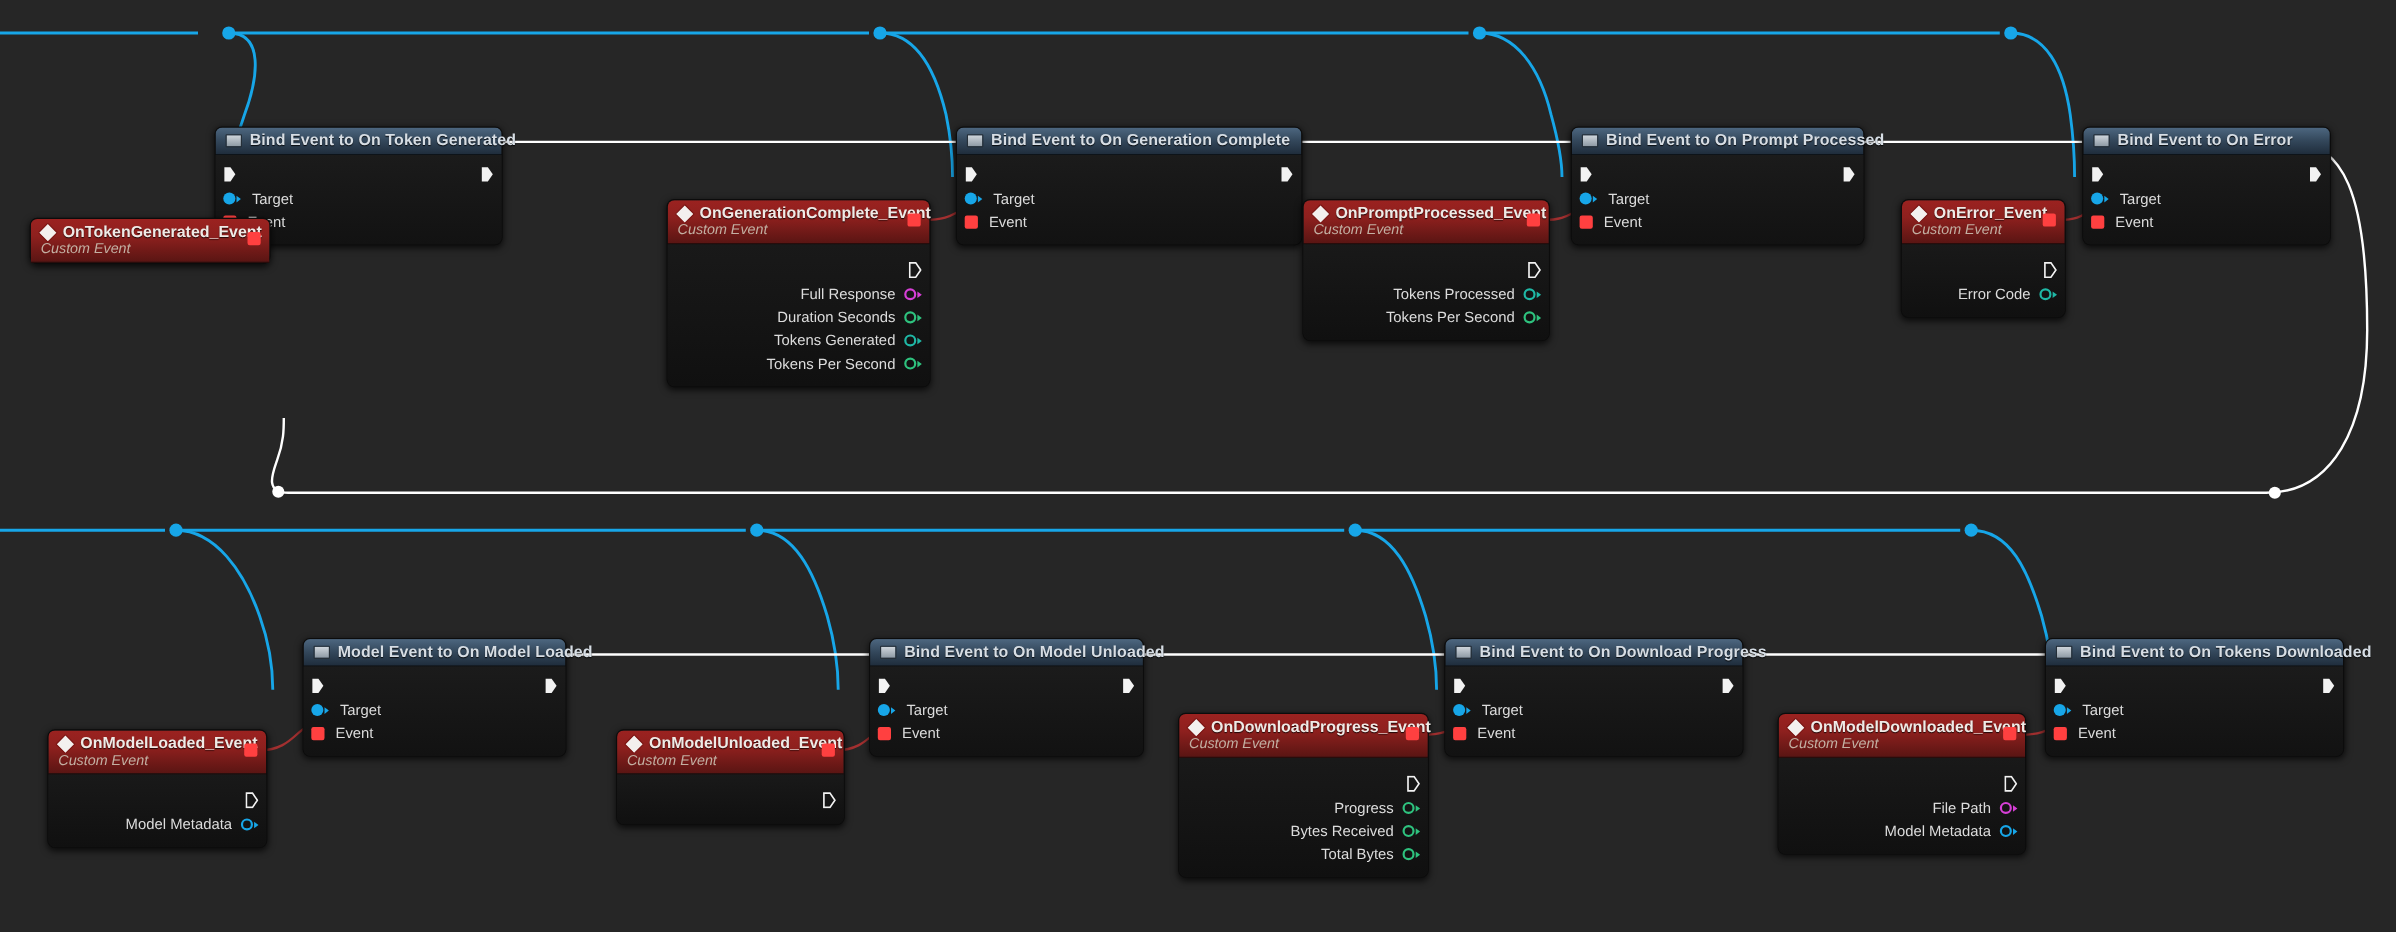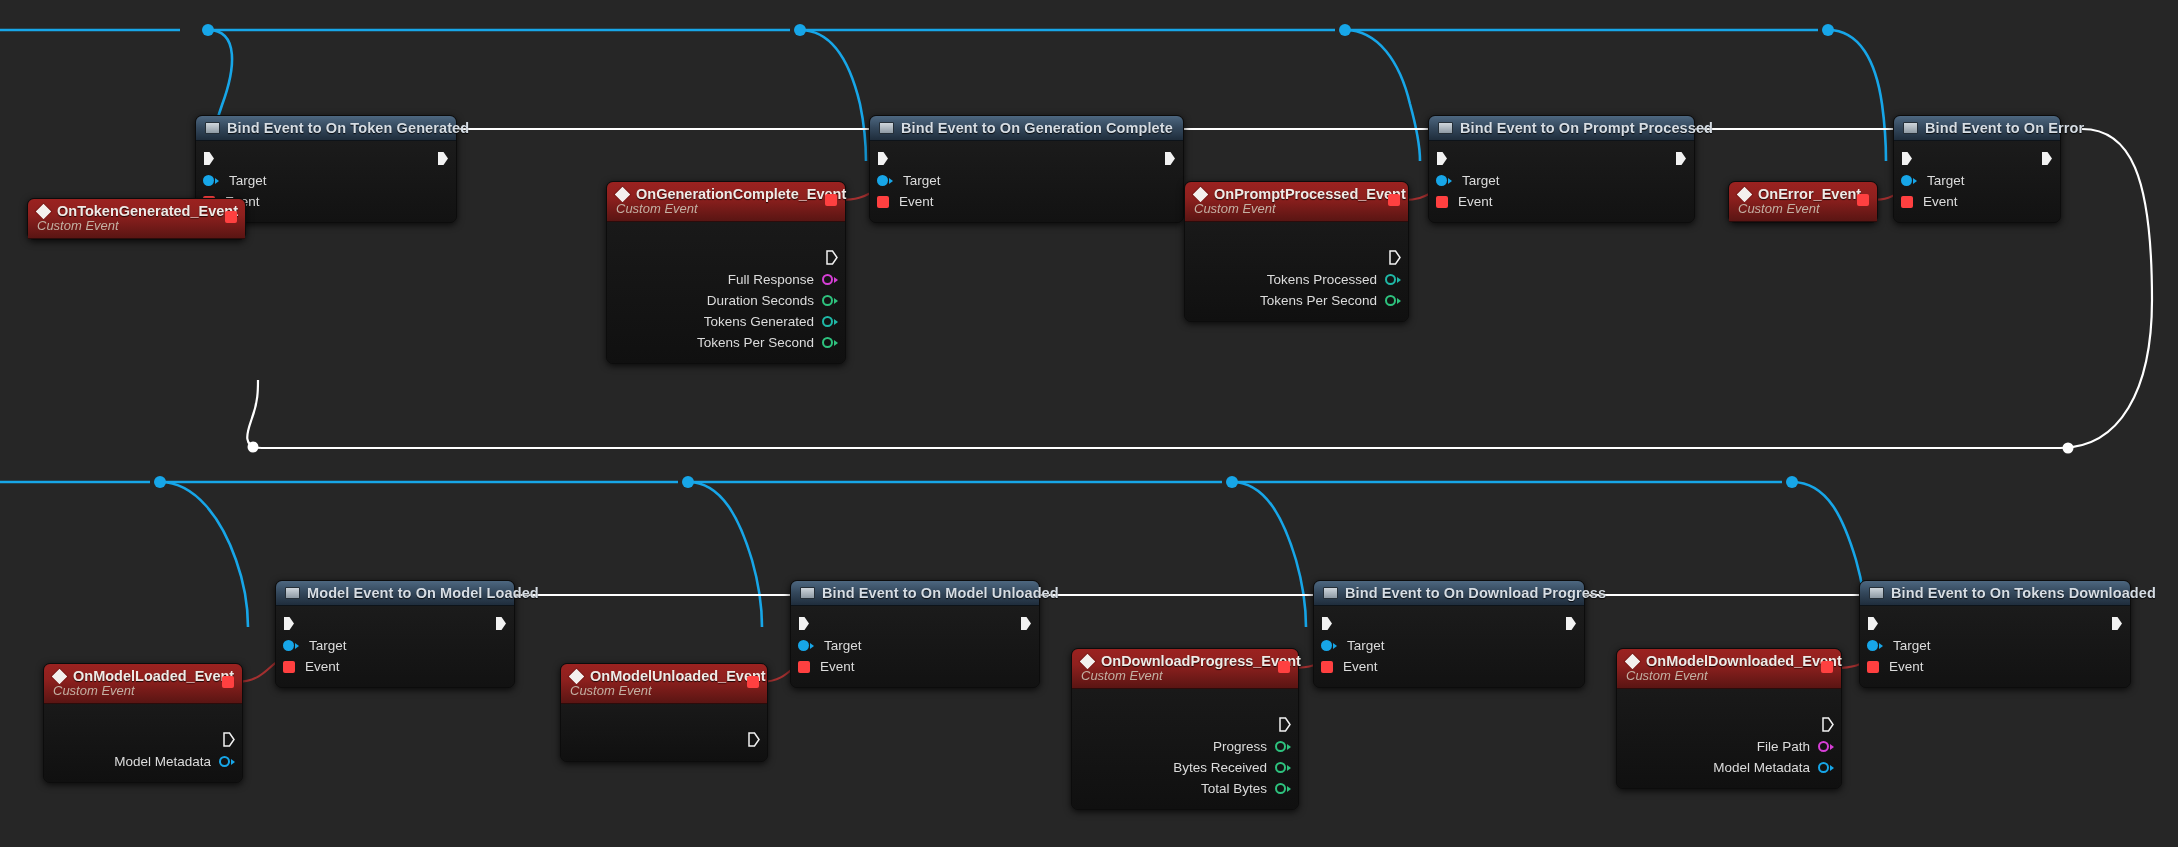--- a/index.html
+++ b/index.html
@@ -84,21 +84,21 @@
     text-shadow: 0 1px 1px rgba(0,0,0,.8);
   }
   .node.cevent .hdr .sub {
     font-size: 13px;
     font-style: italic;
     color: #c3b0a3;
     margin-top: -1px;
     white-space: nowrap;
   }
   .node.cevent .body {
-    padding: 24px 0 10px 0;
+    padding: 12px 0 10px 0;
     border-radius: 0 0 6px 6px;
     background: linear-gradient(to bottom, #191919, #101010);
   }
 
   
   .diamond {
     display: inline-block;
     width: 13px; height: 13px;
     background: #f3f0ee;
     transform: rotate(45deg);
@@ -323,21 +323,21 @@
         <div class="row">
           <div class="in-pin">
             <span style="display: flex; align-items: center; flex: 0 0 auto;">
               <span style="width:12px;height:12px;border-radius:2px;background:#ff4040;display:block;"></span>
             </span>
             <span class="lbl">Event</span>
           </div>
         </div>
       </div>
     </div>
-    <div class="node bind" style="left: 1893px; top: 87px; width: 168px;">
+    <div class="node bind" style="left: 1893px; top: 87px; width: 226px;">
       <div class="hdr">
         <div class="hdr-row">
           <span class="glyph-rect"></span>
           <span class="title">Bind Event to On Error</span>
         </div>
       </div>
       <div class="body">
         <div class="row exec-row">
           <div class="in-pin">
             <span style="position: relative; width: 12px; height: 15px; flex: 0 0 auto;"><svg width="12" height="15" viewBox="0 0 12 15">
@@ -473,20 +473,38 @@
     </div>
     <div class="node cevent" style="left: 1728px; top: 181px; width: 150px;">
       <div class="hdr">
         <div class="hdr-row">
           <span class="diamond"></span>
           <span class="title">OnError_Event</span>
         </div>
         <div class="sub">Custom Event</div>
         <span style="position: absolute; right: 8px; top: 12px; width: 12px; height: 12px; border-radius: 2px; background: rgb(255, 64, 64);"></span>
       </div>
+      <div class="body">
+        <div class="row exec-row">
+          <div class="out-pin">
+            <span style="position: relative; width: 12px; height: 15px; flex: 0 0 auto;"><svg width="12" height="15" viewBox="0 0 12 15">
+                <path d="M1 1 L6.5 1 L11 7.5 L6.5 14 L1 14 Z" fill="none" stroke="#f2f2f2" stroke-width="1.5"></path>
+              </svg></span>
+          </div>
+        </div>
+        <div class="row">
+          <div class="out-pin">
+            <span class="lbl">Error Code</span>
+            <span style="display: flex; align-items: center; flex: 0 0 auto;">
+              <span style="width:11px;height:11px;border-radius:50%;border:2.4px solid #1fb8a6;display:block;box-sizing:border-box;"></span>
+              <span style="width:0;height:0;border-left:4px solid #1fb8a6;border-top:3.5px solid transparent;border-bottom:3.5px solid transparent;margin-left:1px;display:block;"></span>
+            </span>
+          </div>
+        </div>
+      </div>
     </div>
     <div class="node bind" style="left: 275px; top: 552px; width: 240px;">
       <div class="hdr">
         <div class="hdr-row">
           <span class="glyph-rect"></span>
           <span class="title">Model Event to On Model Loaded</span>
         </div>
       </div>
       <div class="body">
         <div class="row exec-row">

